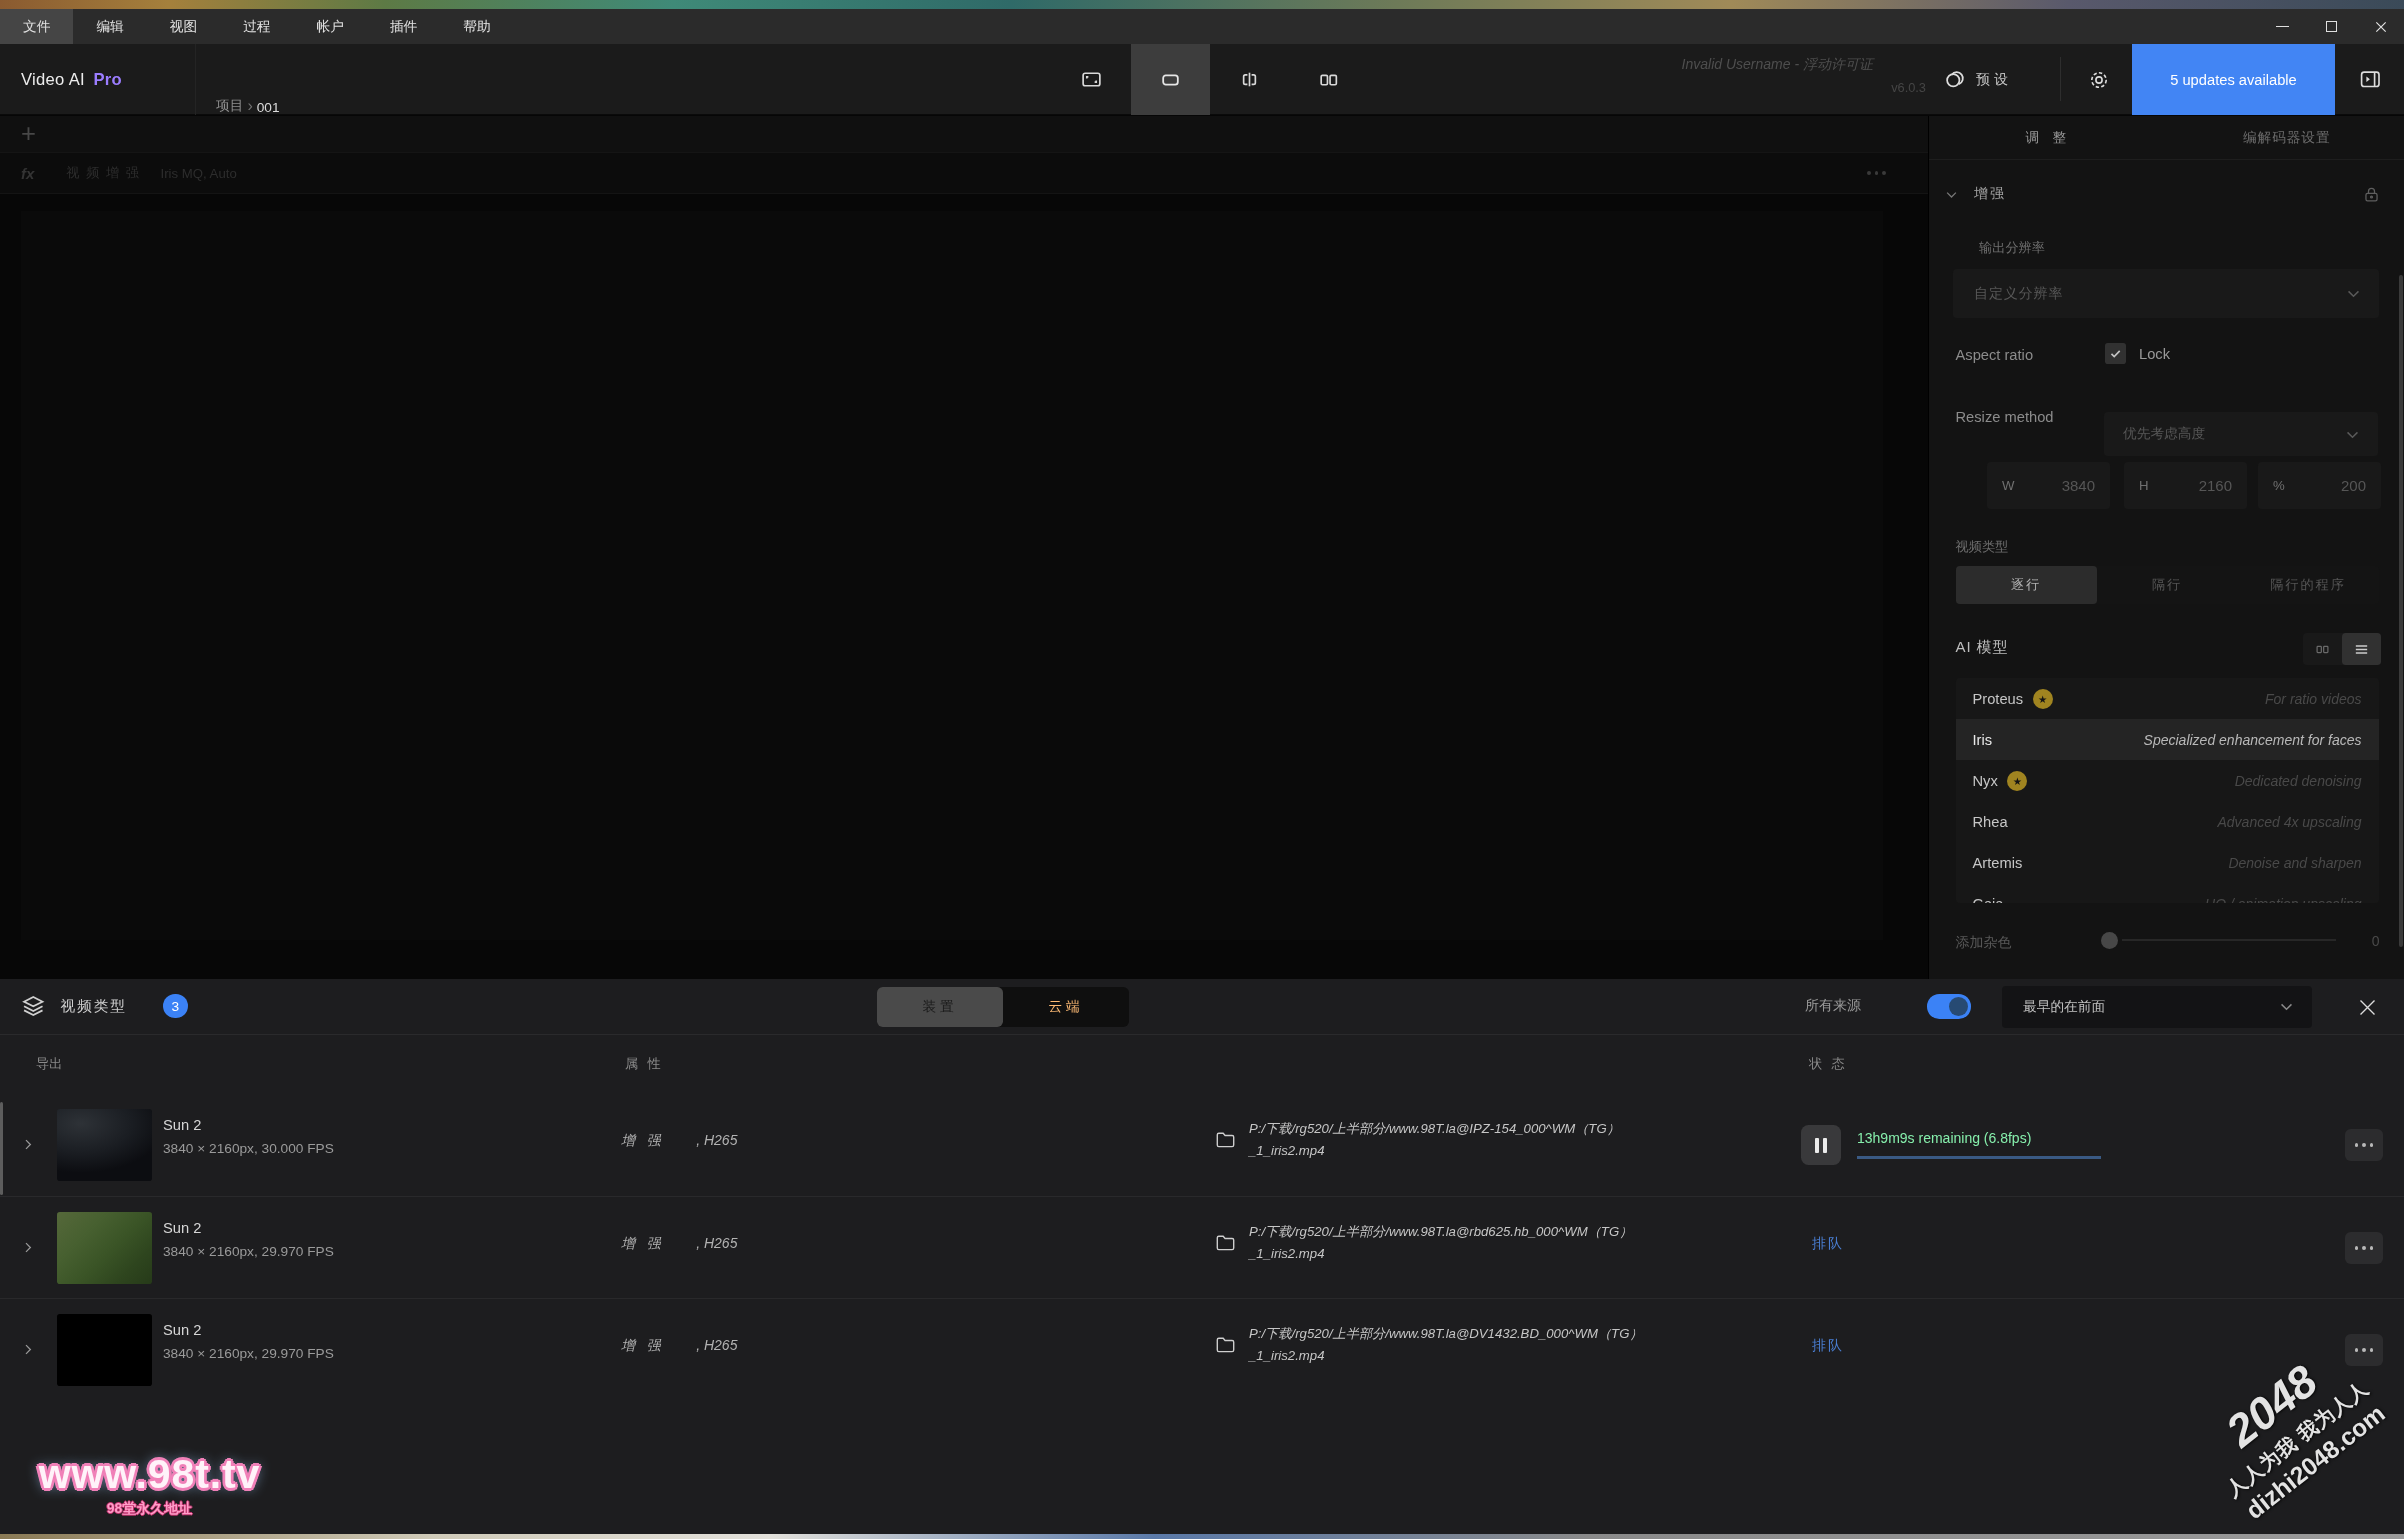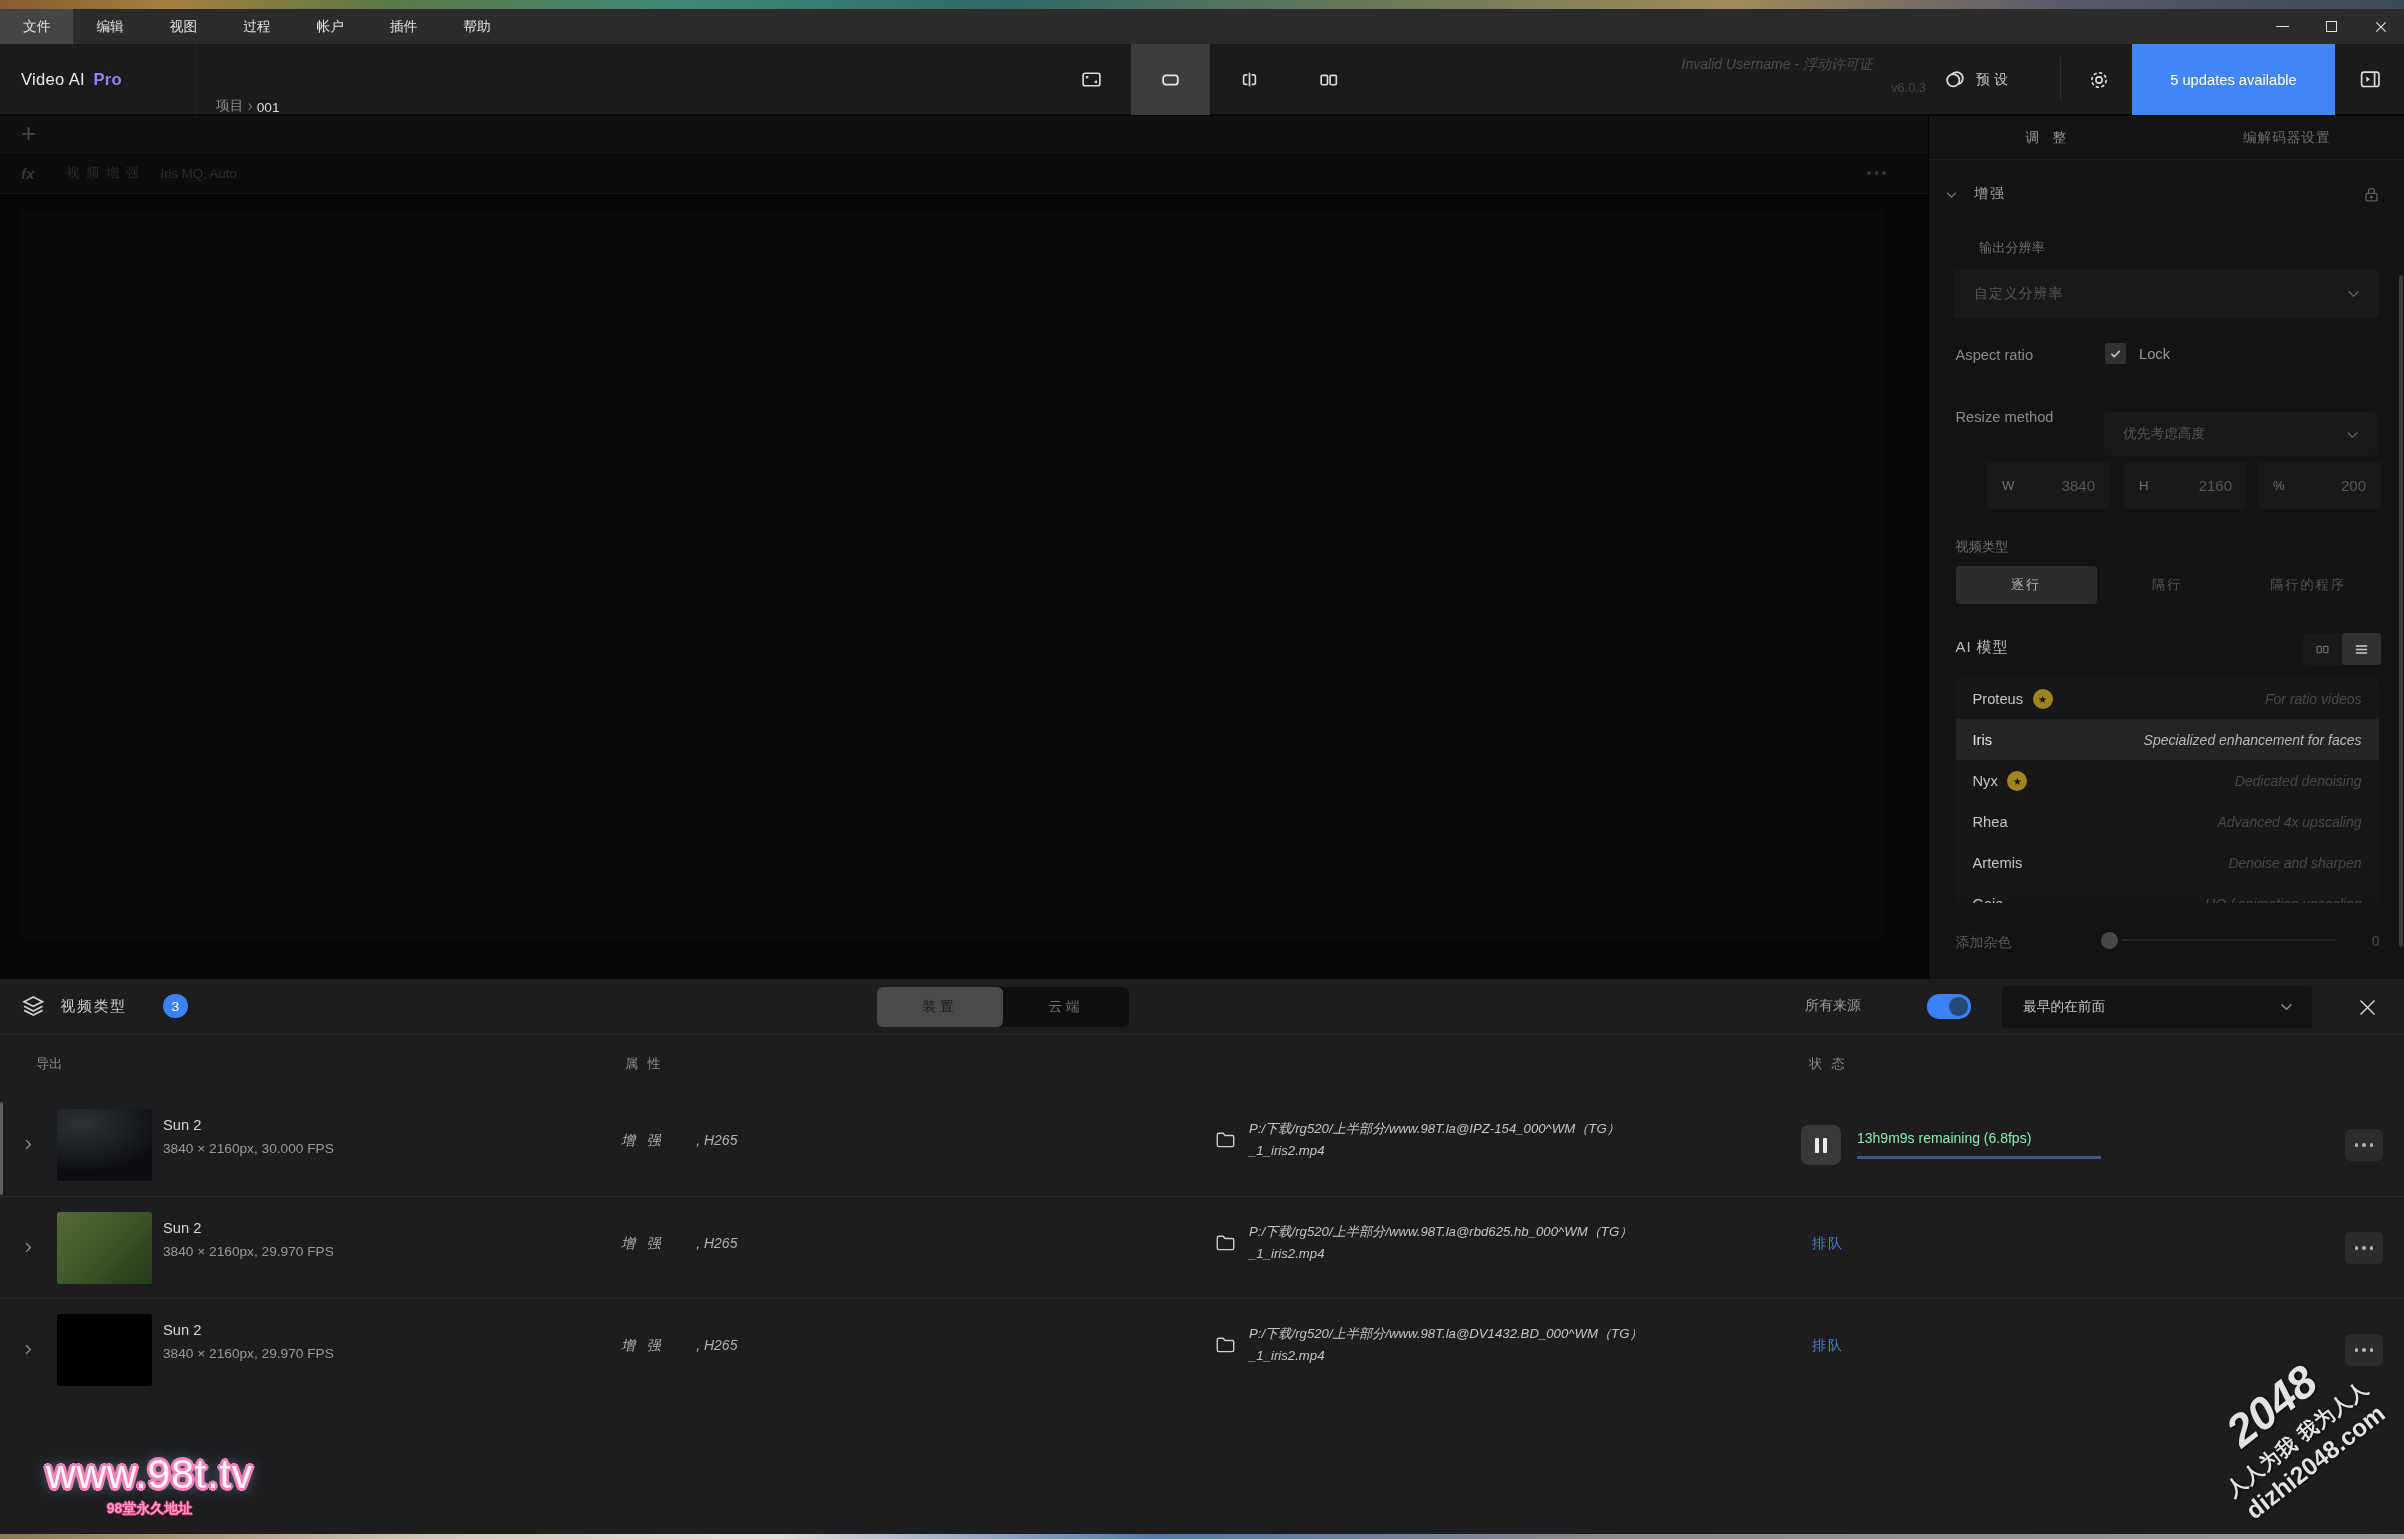--- a/index.html
+++ b/index.html
@@ -101,21 +101,21 @@
 .grain-track{position:absolute;left:193px;top:13.2px;width:214px;height:1.9px;background:#272727}
 .grain-value{position:absolute;right:26.5px;top:6.6px;font-size:14px;color:#4a4a4a}
 .rp-scrollbar{position:absolute;left:470px;top:159px;width:3.8px;height:672px;background:#3a3a3a;border-radius:1.9px}
 
 
 .queue{position:absolute;left:0;top:979px;width:2405px;height:560px;background:#1d1d1f}
 .q-header{position:absolute;left:21px;top:0;height:54px;display:flex;align-items:center}
 .q-title{margin-left:15px;font-size:14.7px;color:#cfcfcf;letter-spacing:1.9px}
 .q-badge{margin-left:36px;width:24.6px;height:24.6px;border-radius:50%;background:#3b82f6;color:#fff;font-size:13.7px;display:flex;align-items:center;justify-content:center}
 .q-seg{position:absolute;left:877px;top:7.6px;width:252px;height:40px;background:#0f0f0f;border-radius:5.7px;display:flex}
-.q-chip{width:126px;display:flex;align-items:center;justify-content:center;font-size:13.7px;letter-spacing:3.8px;color:#737373}
+.q-chip{width:126px;display:flex;align-items:center;justify-content:center;font-size:13.7px;letter-spacing:3.8px;color:#fdba74}
 .q-chip.selected{background:#4a4a4a;border-radius:5.7px;color:#1a1a1a}
 .allsrc-label{position:absolute;left:1805px;top:0;height:54px;display:flex;align-items:center;font-size:14px;color:#9a9a9a}
 .toggle{position:absolute;left:1927px;top:15px;width:44px;height:24.6px;border-radius:12.3px;background:#3b82f6}
 .toggle-knob{position:absolute;right:2.8px;top:2.8px;width:19px;height:19px;border-radius:50%;background:#274a73}
 .sort-dd{position:absolute;left:2002px;top:6.6px;width:310px;height:42px;background:#131315;border-radius:3.8px;display:flex;align-items:center}
 .sort-dd .dd-text{margin-left:21px;font-size:13.7px;color:#c2c2c2}
 .q-close{position:absolute;left:2349px;top:10.4px;width:36px;height:36px;display:flex;align-items:center;justify-content:center}
 .q-divider{position:absolute;left:0;top:55px;width:2405px;height:0.9px;background:#2a2a2c}
 .col-h{position:absolute;top:76px;font-size:13.2px;color:#8a8a8a}
 .col-export{left:36px}.col-props{left:625px;letter-spacing:2.8px}.col-status{left:1809px;letter-spacing:2.8px}
@@ -138,21 +138,21 @@
 .pause-bar{width:3.8px;height:15px;background:#ececec;border-radius:0.9px}
 .status-link{position:absolute;left:56px;top:36px;font-size:14px;color:#86efac;white-space:nowrap}
 .status-progress{position:absolute;left:56px;top:62px;width:244px;height:2.8px;background:#3a5a84}
 .status-queued{position:absolute;left:1812px;top:38px;font-size:14px;color:#4a7fd4;letter-spacing:1.9px}
 .dots-btn{position:absolute;left:2345px;top:35px;width:38px;height:32px;background:#2c2c2e;border-radius:5.7px;display:flex;align-items:center;justify-content:center;gap:3.8px}
 .dot{width:3.8px;height:3.8px;border-radius:50%;background:#b8b8b8}
 .q-scroll-sliver{position:absolute;left:0;top:123px;width:2.8px;height:93px;background:#5d5d5d;border-radius:1.9px}
 
 
 .wm-left{position:absolute;left:17px;top:1451px;width:265px;text-align:center}
-.wm-left-main{font-size:41px;font-weight:400;letter-spacing:0.9px;color:#fff2f9;
+.wm-left-main{font-size:41px;font-weight:700;letter-spacing:0.9px;color:#fff2f9;
  text-shadow:2.8px 0 0 #f080b8,-2.8px 0 0 #f080b8,0 2.8px 0 #f080b8,0 -2.8px 0 #f080b8,1.9px 1.9px 0 #f080b8,-1.9px -1.9px 0 #f080b8,1.9px -1.9px 0 #f080b8,-1.9px 1.9px 0 #f080b8,0 0 13.2px rgba(150,190,235,.9)}
 .wm-left-sub{margin-top:1.9px;font-size:14px;font-weight:700;color:#ff9dc8;
  text-shadow:0.9px 0 0 #c2326e,-0.9px 0 0 #c2326e,0 0.9px 0 #c2326e,0 -0.9px 0 #c2326e}
 .wm-right{position:absolute;left:2167px;top:1374px;width:246px;transform:rotate(-38deg);transform-origin:center;text-align:center;color:#e3e3e3;text-shadow:0.9px 0.9px 2.8px rgba(0,0,0,.9)}
 .wm-right-1{font-size:45px;font-weight:800;font-style:italic}
 .wm-right-2{font-size:20px;font-weight:700;letter-spacing:0.9px;margin-top:1.9px}
 .wm-right-3{font-size:24.6px;font-weight:700;margin-top:1.9px}
 </style>
 </head>
 <body>

